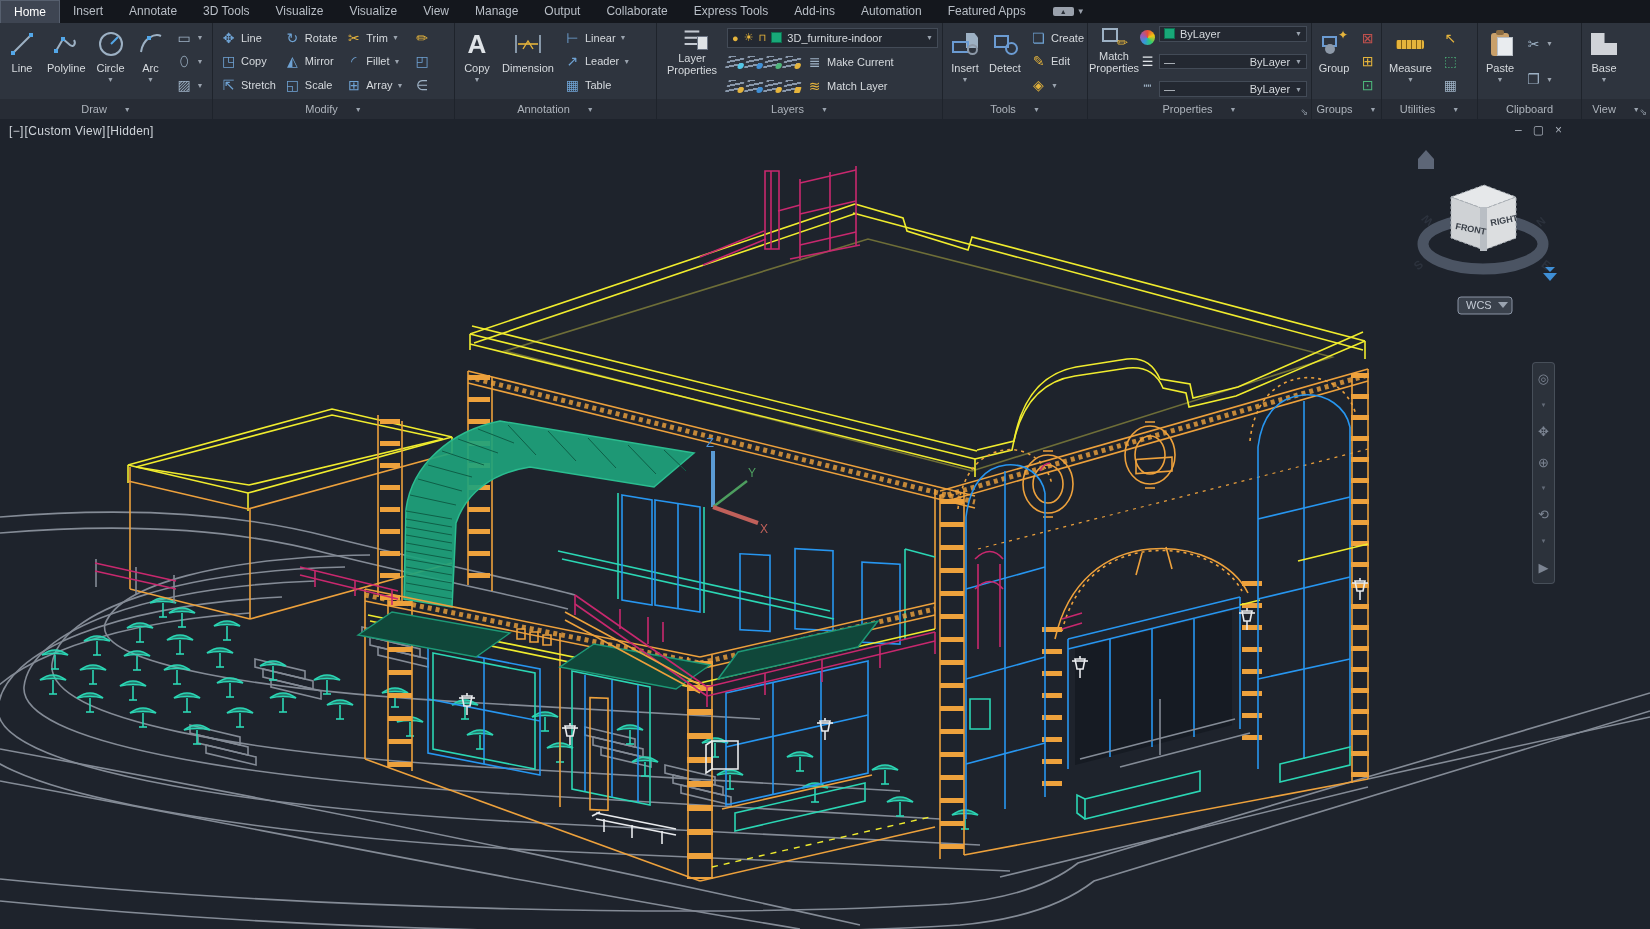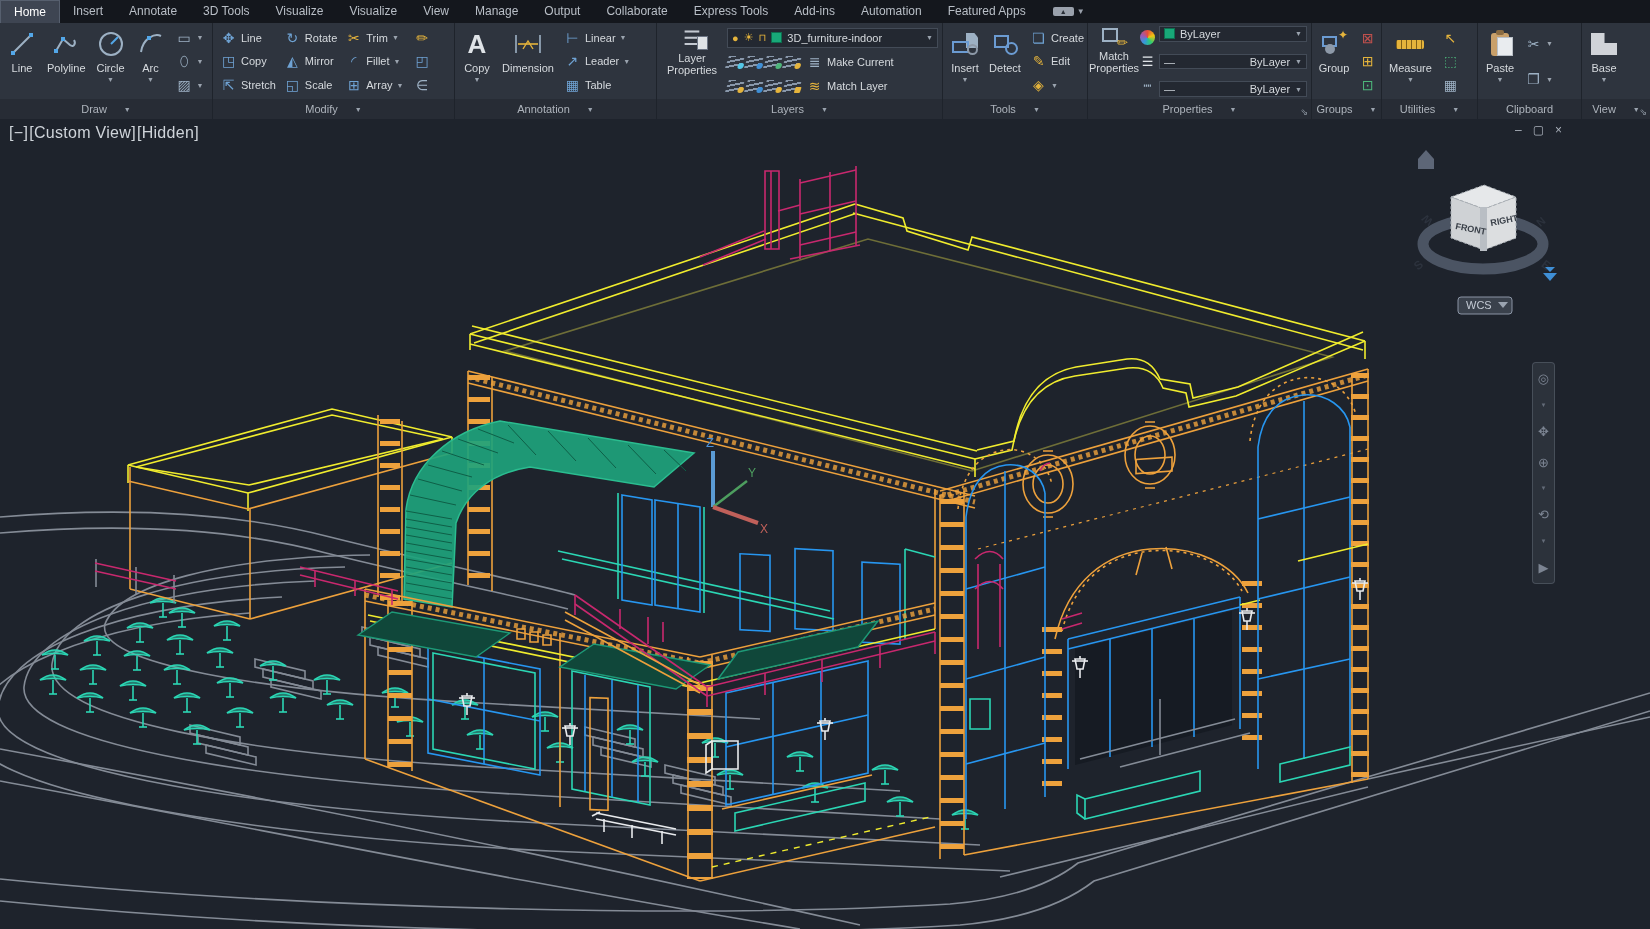--- a/index.html
+++ b/index.html
@@ -65,21 +65,21 @@
   .inserticon .r{position:absolute;left:0;bottom:2px;width:17px;height:12px;border:2px solid #6b9bd2}
   .inserticon .p{position:absolute;right:0;top:0;width:12px;height:15px;background:#9db1c4;clip-path:polygon(0 0,70% 0,100% 30%,100% 100%,0 100%)}
   .inserticon .c{position:absolute;right:0;bottom:0;width:11px;height:11px;border:2px solid #8d99a8;border-radius:50%}
   .mpicon{position:relative;width:24px;height:20px}
   .mpicon .m{position:absolute;left:0;top:0;width:16px;height:14px;border:2px solid #9db1c4}
   .mpicon .b{position:absolute;right:-2px;bottom:-2px;color:#e5b43c;font-size:13px}
   .lpicon{position:relative;width:26px;height:22px;color:#c3c9d1;font-size:20px;line-height:20px}
   .lpicon::after{content:"";position:absolute;right:-3px;bottom:0;width:9px;height:12px;background:#dfe3e7;border:1px solid #6b7484}
   
   .canvas{position:absolute;left:0;top:119px;width:1650px;height:810px;background:var(--canvas)}
-  .vplabel{position:absolute;left:9px;top:5px;font-size:16px;color:#cfd4da;letter-spacing:.3px;z-index:4}
+  .vplabel{position:absolute;left:9px;top:5px;font-size:12px;color:#cfd4da;letter-spacing:.3px;z-index:4}
   .vplabel span{margin-right:1px}
   .winctl{position:absolute;right:88px;top:4px;color:#aab1bb;font-size:12px;display:flex;gap:11px;z-index:4}
   .navbar{position:absolute;right:95px;top:243px;width:23px;height:222px;z-index:4;
           background:rgba(120,130,146,.16);border:1px solid rgba(200,210,225,.18);border-radius:4px;
           display:flex;flex-direction:column;align-items:center;justify-content:space-around;
           color:#8a93a2;font-size:13px}
   .navbar .nv{opacity:.85} .navbar .tiny{font-size:6px;opacity:.6}
   svg text{font-family:"Liberation Sans",sans-serif}
   .wy{stroke:var(--yellow)} .wo{stroke:var(--orange)} .wb{stroke:var(--blue)}
   .wm{stroke:var(--magenta)} .wt{stroke:var(--teal)} .wgy{stroke:var(--gray)}

